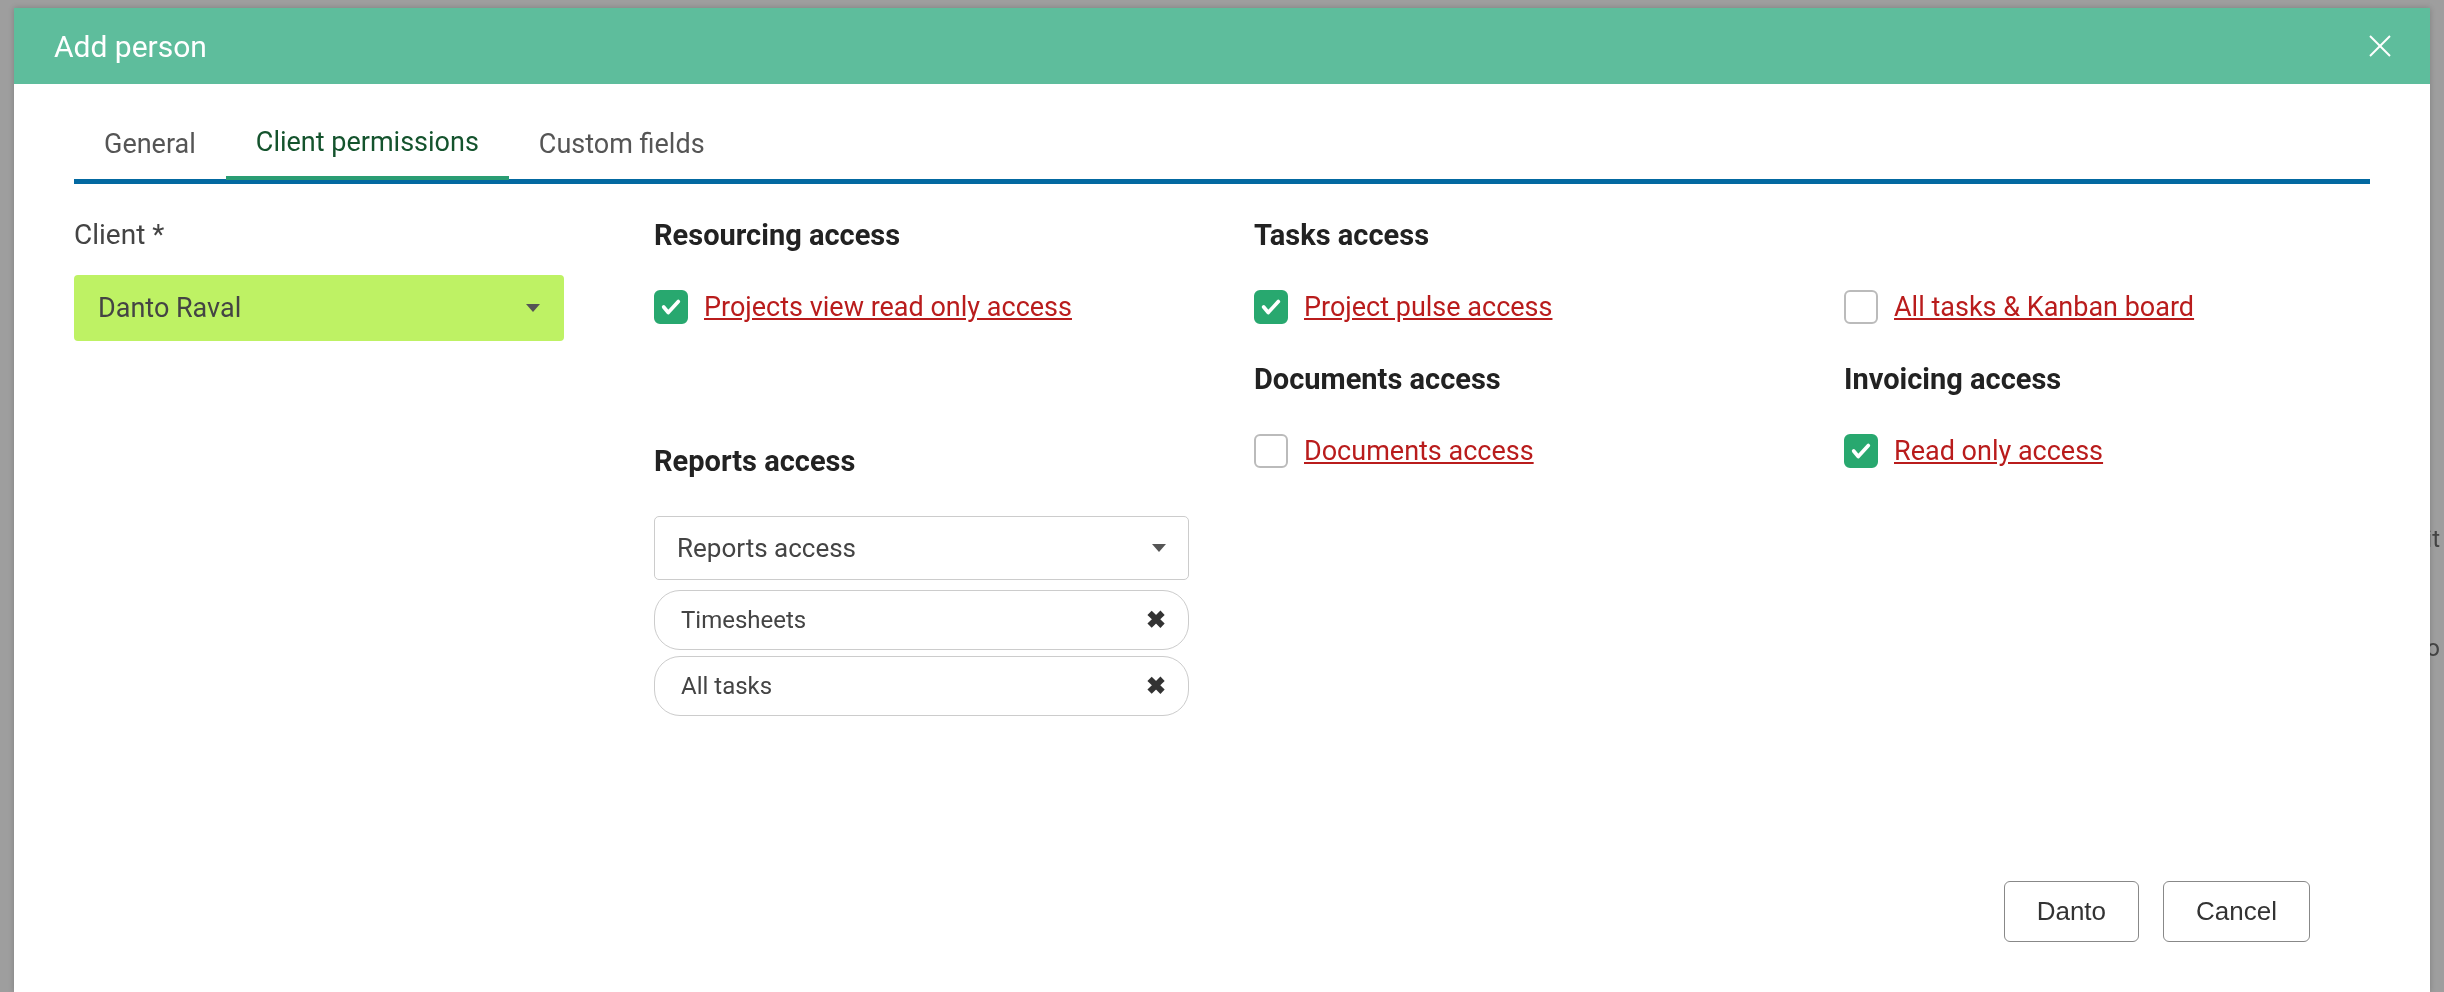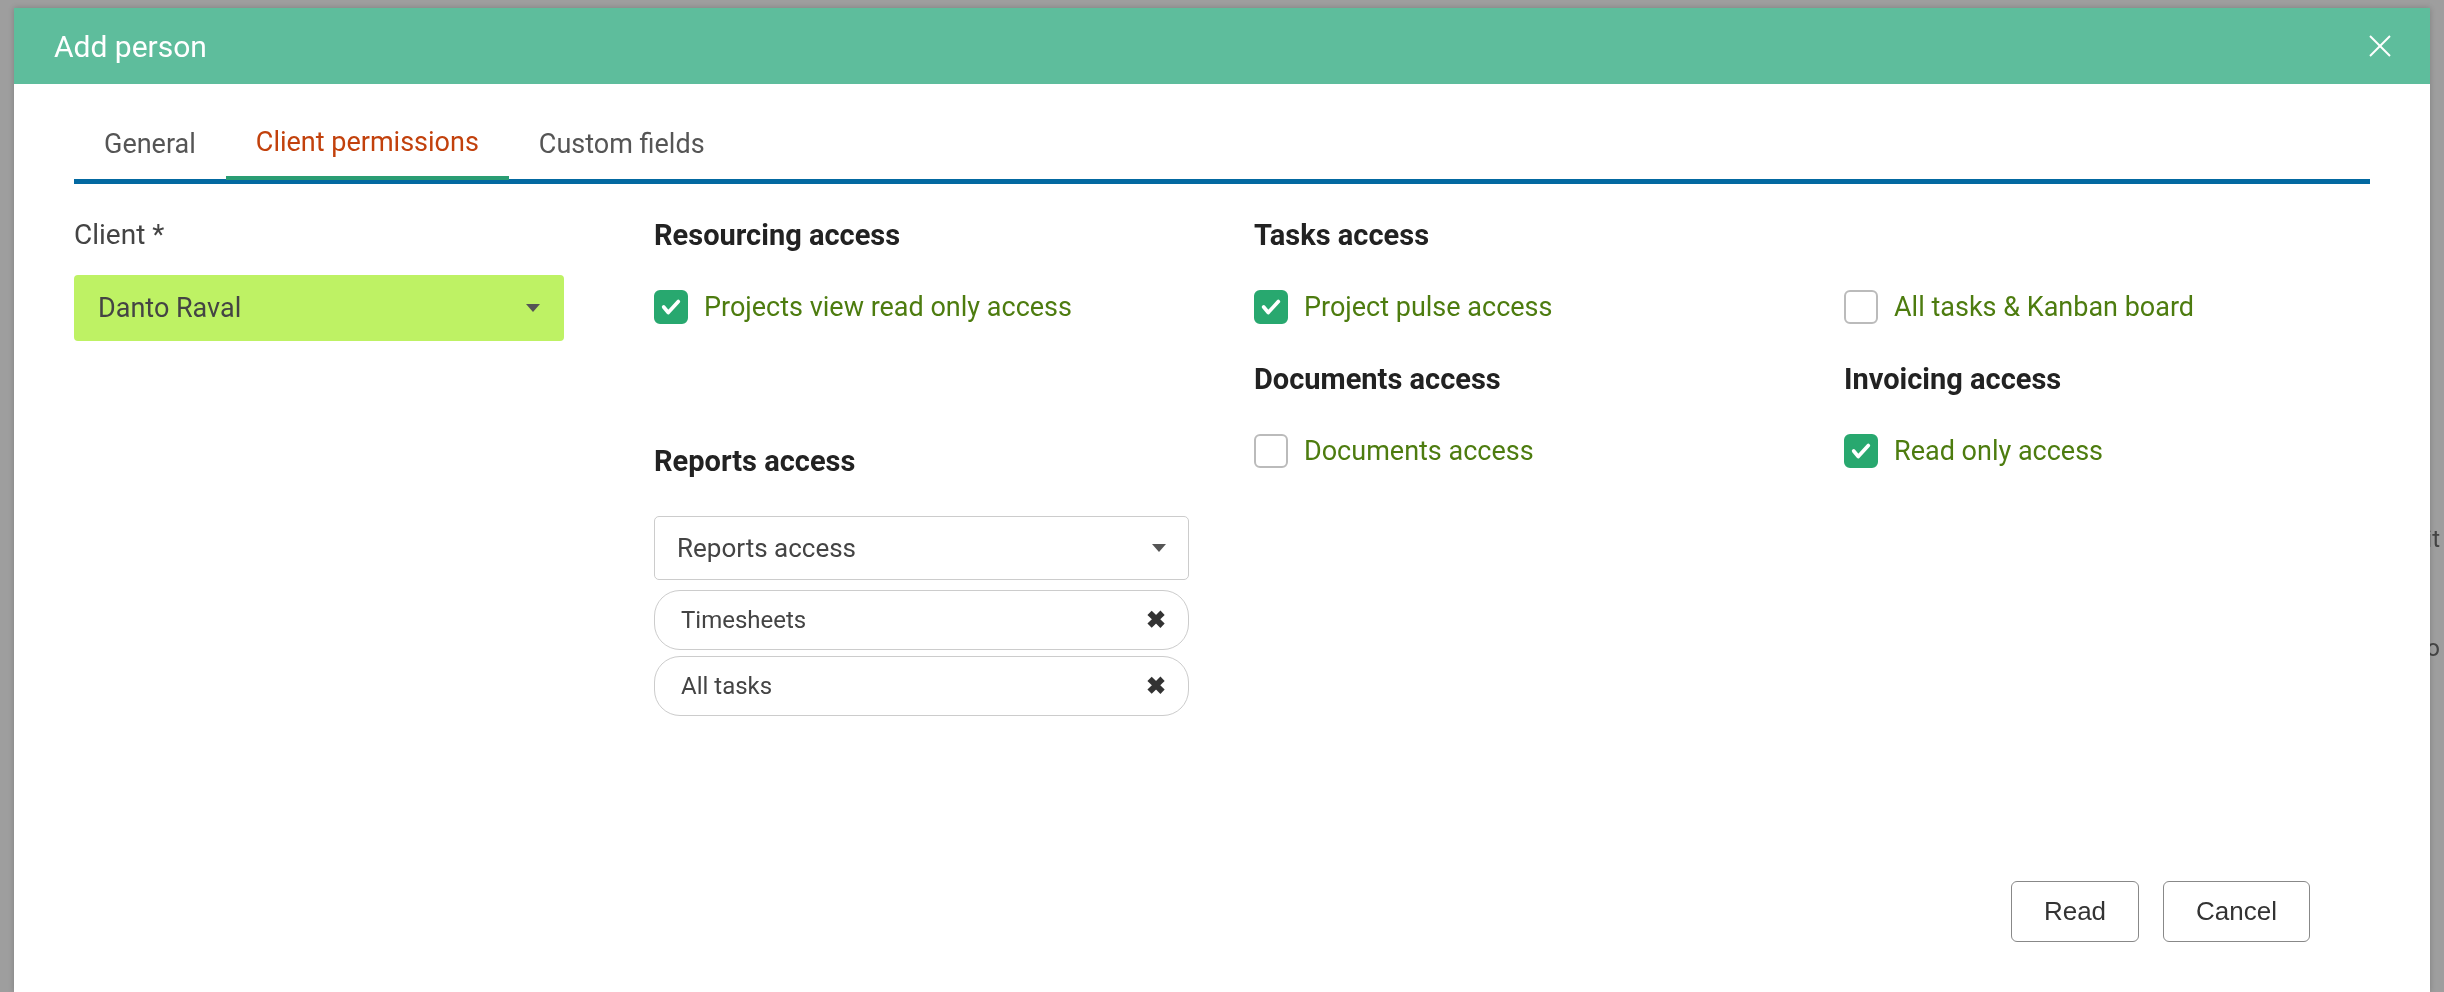--- a/index.html
+++ b/index.html
@@ -65,21 +65,21 @@
       padding: 14px 30px 18px 30px;
       font-size: 27px;
       color: #555;
       cursor: pointer;
       position: relative;
       display: flex;
       align-items: center;
       gap: 10px;
     }
     .tab.active {
-      color: #c2410c;
+      color: #14532d;
       border-bottom: 4px solid #2a9d73;
       margin-bottom: -1px;
       align-items: flex-end;
     }
     .info-icon {
       display: inline-flex;
       width: 28px;
       height: 28px;
       border: 2.5px solid #d9463a;
       border-radius: 50%;
@@ -127,23 +127,24 @@
       width: 0; height: 0;
       border-left: 7px solid transparent;
       border-right: 7px solid transparent;
       border-top: 8px solid #555;
     }
     .checkbox-row {
       display: flex;
       align-items: center;
       gap: 16px;
       font-size: 27px;
-      color: #4d7c0f;
+      color: #b91c1c;
       cursor: pointer;
       margin-bottom: 12px;
+      text-decoration: underline;
     }
     .cb {
       width: 34px;
       height: 34px;
       border: 2px solid #bbb;
       border-radius: 6px;
       display: flex;
       align-items: center;
       justify-content: center;
       flex-shrink: 0;
@@ -306,17 +307,17 @@
           </div>
           <span>Read only access</span>
         </div>
       </div>
 
     </div>
 
     <div style="flex:1"></div>
 
     <div class="footer">
-      <button class="btn">Read</button>
+      <button class="btn">Danto</button>
       <button class="btn">Cancel</button>
     </div>
   </div>
 </div>
 
 </body></html>

